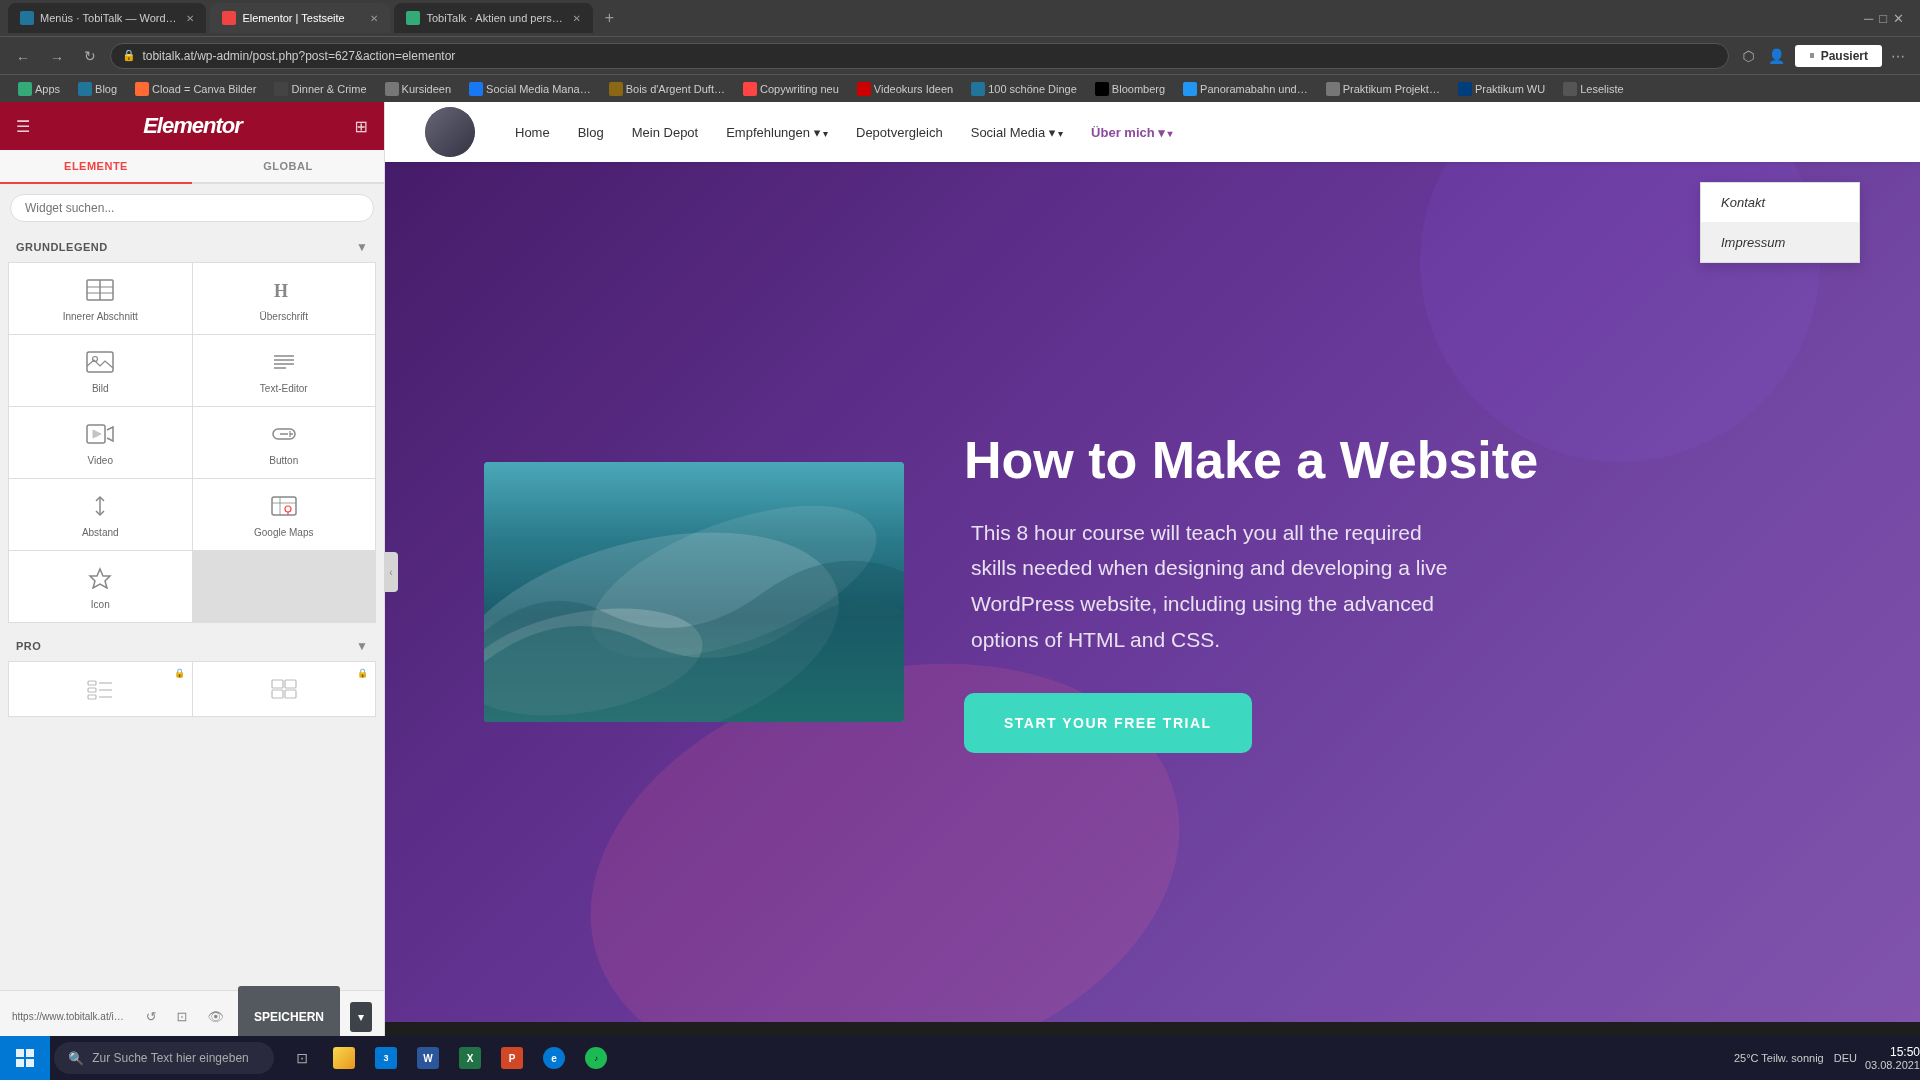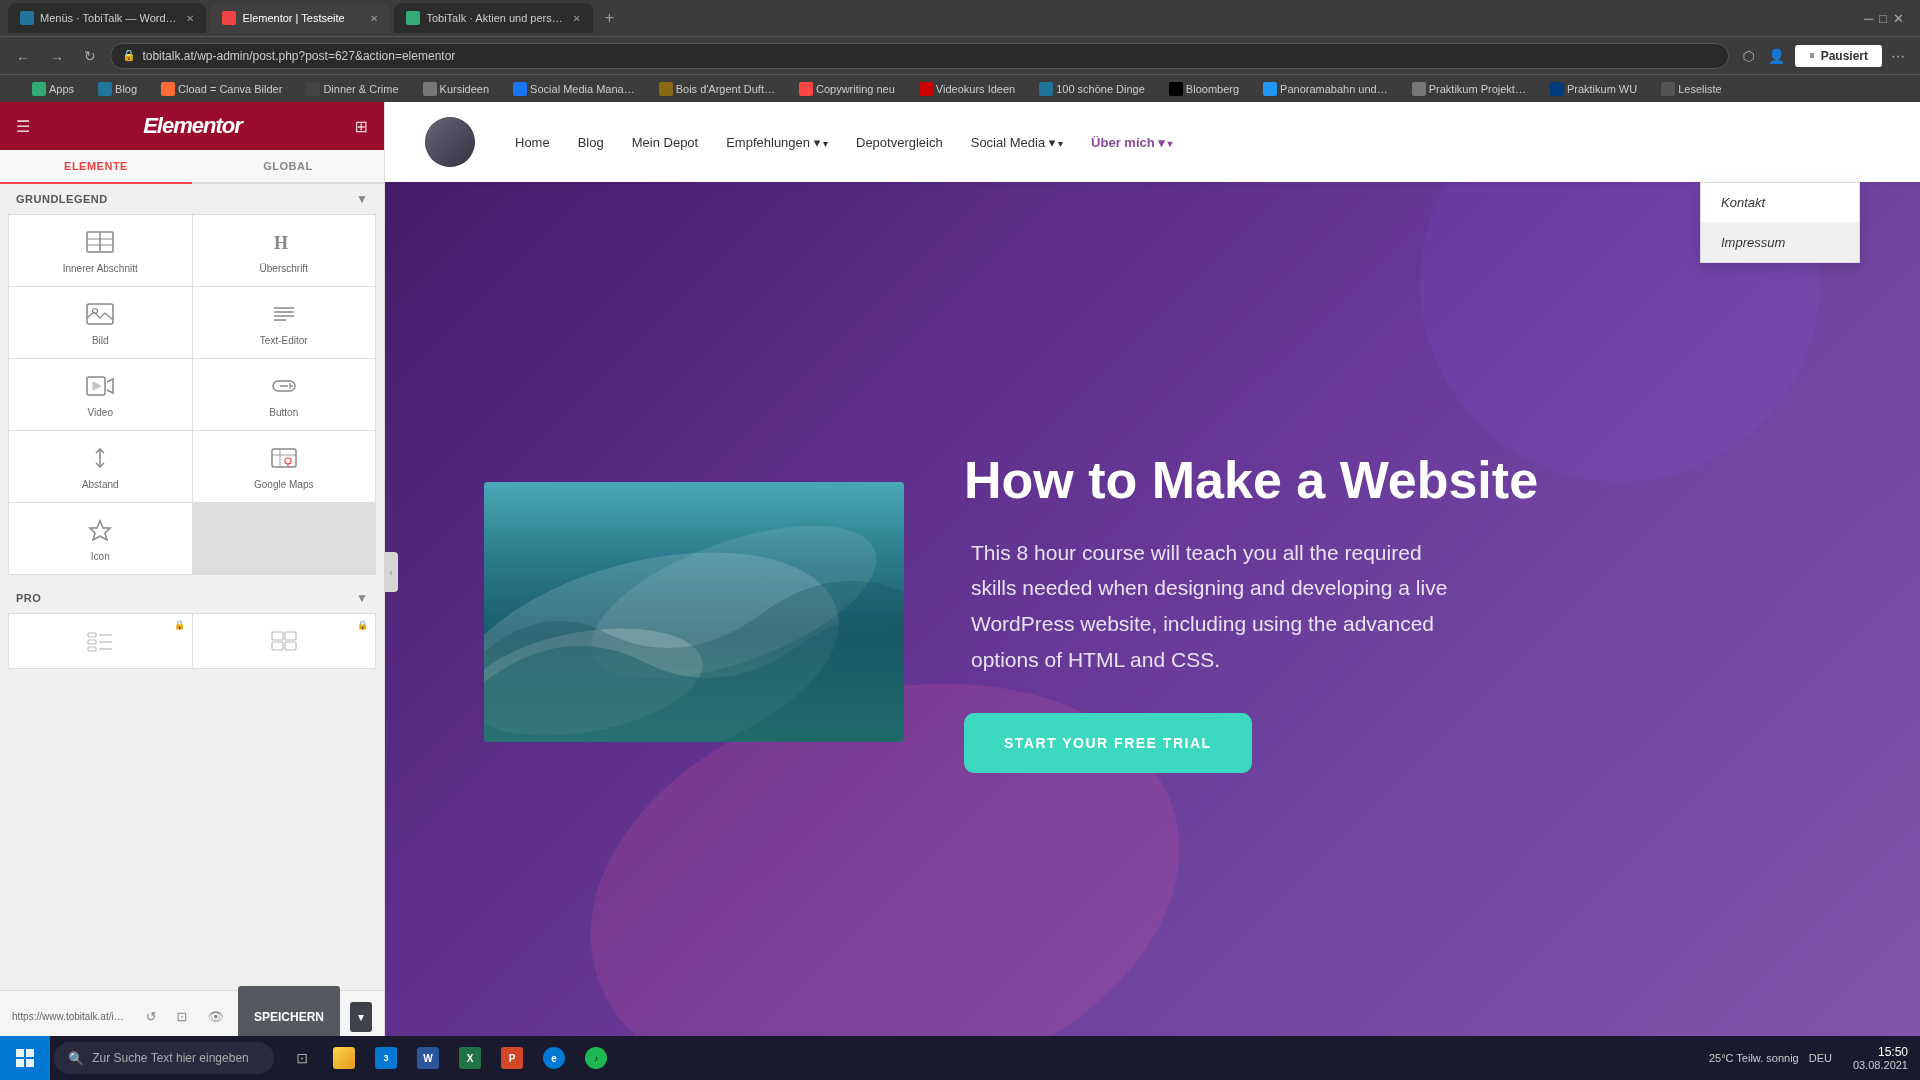--- a/index.html
+++ b/index.html
@@ -16,21 +16,21 @@
     .tab-add { color: #999; font-size: 16px; padding: 0 8px; cursor: pointer; }
 
     .browser-nav { display: flex; align-items: center; background: #3c3c3c; height: 38px; padding: 0 10px; gap: 8px; border-top: 1px solid #555; }
     .nav-btn { color: #aaa; font-size: 14px; cursor: pointer; padding: 4px 6px; border-radius: 3px; }
     .address-bar { flex: 1; background: #2a2a2a; border: 1px solid #555; border-radius: 20px; height: 26px; display: flex; align-items: center; padding: 0 12px; color: #ccc; font-size: 12px; }
     .address-icon { color: #aaa; margin-right: 6px; font-size: 11px; }
     .nav-actions { display: flex; gap: 4px; }
     .nav-action-btn { color: #aaa; font-size: 14px; padding: 3px 5px; cursor: pointer; }
 
     
-    .bookmarks-bar { background: #3c3c3c; height: 28px; display: flex; align-items: center; padding: 0 24px; gap: 8px; border-top: 1px solid #555; font-size: 11px; color: #ccc; overflow: hidden; }
+    .bookmarks-bar { background: #3c3c3c; height: 28px; display: flex; align-items: center; padding: 0 10px; gap: 2px; border-top: 1px solid #555; font-size: 11px; color: #ccc; overflow: hidden; }
     .bookmark-item { display: flex; align-items: center; gap: 3px; padding: 2px 8px; cursor: pointer; border-radius: 3px; white-space: nowrap; }
     .bm-icon { width: 14px; height: 14px; border-radius: 2px; background: #888; flex-shrink: 0; }
 
     
     .main-layout { display: flex; height: calc(1080px - 140px); }
 
     
     .elementor-sidebar { width: 385px; background: #f0f0f0; display: flex; flex-direction: column; border-right: 1px solid #ddd; flex-shrink: 0; position: relative; }
     .elementor-header { background: #9b0c2c; display: flex; align-items: center; justify-content: space-between; padding: 0 16px; height: 48px; }
     .elementor-logo { color: #fff; font-size: 22px; font-weight: 700; font-style: italic; letter-spacing: -1px; }
@@ -61,21 +61,21 @@
     .save-btn { background: #54595f; color: #fff; border: none; padding: 24px 16px; font-size: 12px; font-weight: 600; cursor: pointer; border-radius: 3px; }
     .save-arrow { background: #3d4349; color: #fff; border: none; padding: 8px; font-size: 12px; cursor: pointer; border-radius: 3px; margin-left: 2px; }
 
     
     .collapse-handle { position: absolute; right: -14px; top: 50%; transform: translateY(-50%); width: 14px; height: 40px; background: #d5d5d5; border-radius: 0 4px 4px 0; display: flex; align-items: center; justify-content: center; cursor: pointer; z-index: 10; color: #888; font-size: 10px; }
 
     
     .website-preview { flex: 1; overflow: hidden; position: relative; }
 
     
-    .site-nav { background: #fff; display: flex; align-items: center; padding: 0 40px; height: 80px; box-shadow: 0 1px 4px rgba(0,0,0,0.1); position: relative; z-index: 5; }
+    .site-nav { background: #fff; display: flex; align-items: center; padding: 0 40px; height: 60px; box-shadow: 0 1px 4px rgba(0,0,0,0.1); position: relative; z-index: 5; }
     .site-logo { width: 50px; height: 50px; border-radius: 50%; background: #555; flex-shrink: 0; overflow: hidden; display: flex; align-items: center; justify-content: center; }
     .site-logo-inner { width: 100%; height: 100%; background: linear-gradient(135deg, #667 0%, #334 100%); border-radius: 50%; }
     .site-nav-links { display: flex; gap: 28px; margin-left: 40px; }
     .nav-link { font-size: 13px; color: #333; cursor: pointer; white-space: nowrap; }
     .nav-link.active { color: #8B4A9C; font-weight: 600; }
     .nav-link.has-dropdown::after { content: ' ▾'; font-size: 10px; }
 
     
     .hero-section { background: linear-gradient(135deg, #4a2070 0%, #6b3a9e 30%, #7c4ab5 50%, #8b5ec4 70%, #9f6fd0 100%); position: relative; height: calc(100% - 80px); display: flex; align-items: center; overflow: hidden; padding-left: 19px; }
     .hero-bg-overlay { position: absolute; inset: 0; background: rgba(60, 20, 90, 0.3); }
@@ -94,21 +94,21 @@
     .dropdown-item { padding: 12px 20px; font-size: 13px; color: #333; cursor: pointer; }
     .dropdown-divider { height: 1px; background: #eee; }
 
     
     .taskbar { background: #1a1a2e; height: 44px; display: flex; align-items: center; position: fixed; bottom: 0; left: 0; right: 0; z-index: 1000; }
     .taskbar-start { display: flex; align-items: center; justify-content: center; width: 50px; height: 100%; background: #0078d4; cursor: pointer; }
     .taskbar-search { display: flex; align-items: center; background: #2a2a3e; margin-left: 4px; padding: 4px 14px; height: 32px; border-radius: 16px; gap: 8px; cursor: pointer; min-width: 220px; }
     .taskbar-search-text { font-size: 12px; color: #aaa; }
     .taskbar-apps { display: flex; align-items: center; gap: 2px; margin-left: 8px; }
     .taskbar-app { width: 40px; height: 44px; display: flex; align-items: center; justify-content: center; cursor: pointer; }
-    .taskbar-right { margin-left: auto; display: flex; align-items: center; gap: 21px; padding-right: 12px; }
+    .taskbar-right { margin-left: auto; display: flex; align-items: center; gap: 8px; }
     .taskbar-sys { display: flex; gap: 10px; align-items: center; }
     .sys-item { font-size: 11px; color: #ccc; cursor: pointer; }
     .sys-time { text-align: right; }
     .sys-time .time { font-size: 12px; color: #fff; }
     .sys-time .date { font-size: 11px; color: #ccc; }
 
     
     .paused-btn { background: #fff; border: none; padding: 4px 14px; font-size: 12px; font-weight: 600; color: #333; cursor: pointer; border-radius: 3px; display: flex; align-items: center; gap: 6px; }
     .paused-icon { color: #888; font-size: 11px; }
 
@@ -238,20 +238,23 @@
 
     <div class="elementor-tabs">
       <div class="elementor-tab active">
         <span>ELEMENTE</span>
       </div>
       <div class="elementor-tab">
         <span>GLOBAL</span>
       </div>
     </div>
 
+    <div class="elementor-search">
+      <input type="text" placeholder="Widget suchen..." style="">
+    </div>
 
     <div class="section-header">
       <span class="section-title">GRUNDLEGEND</span>
       <span class="section-chevron">▼</span>
     </div>
 
     <div class="widgets-grid">
 
       <div class="widget-item">
         <div class="widget-icon">

